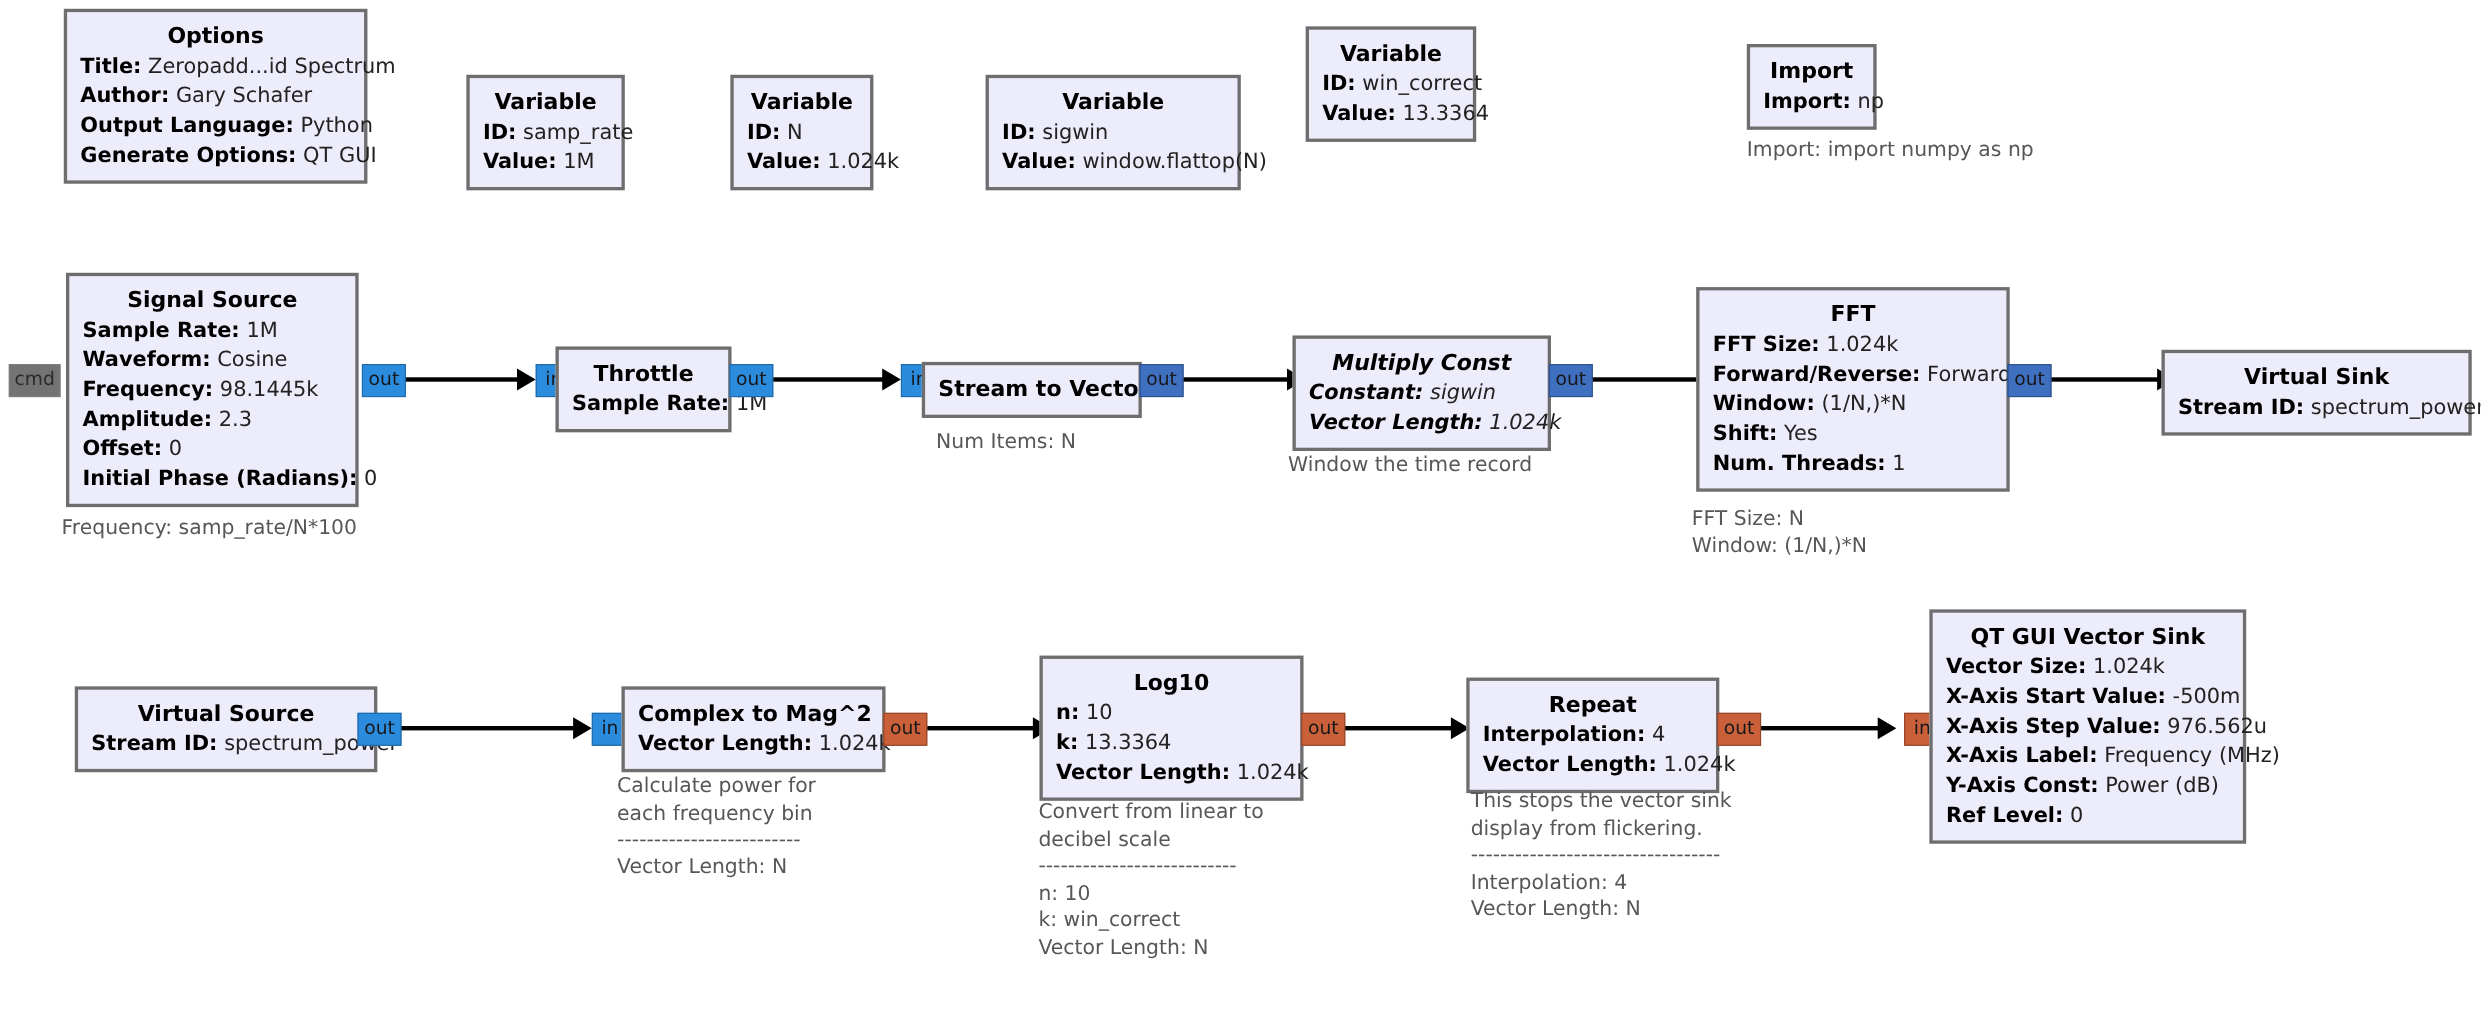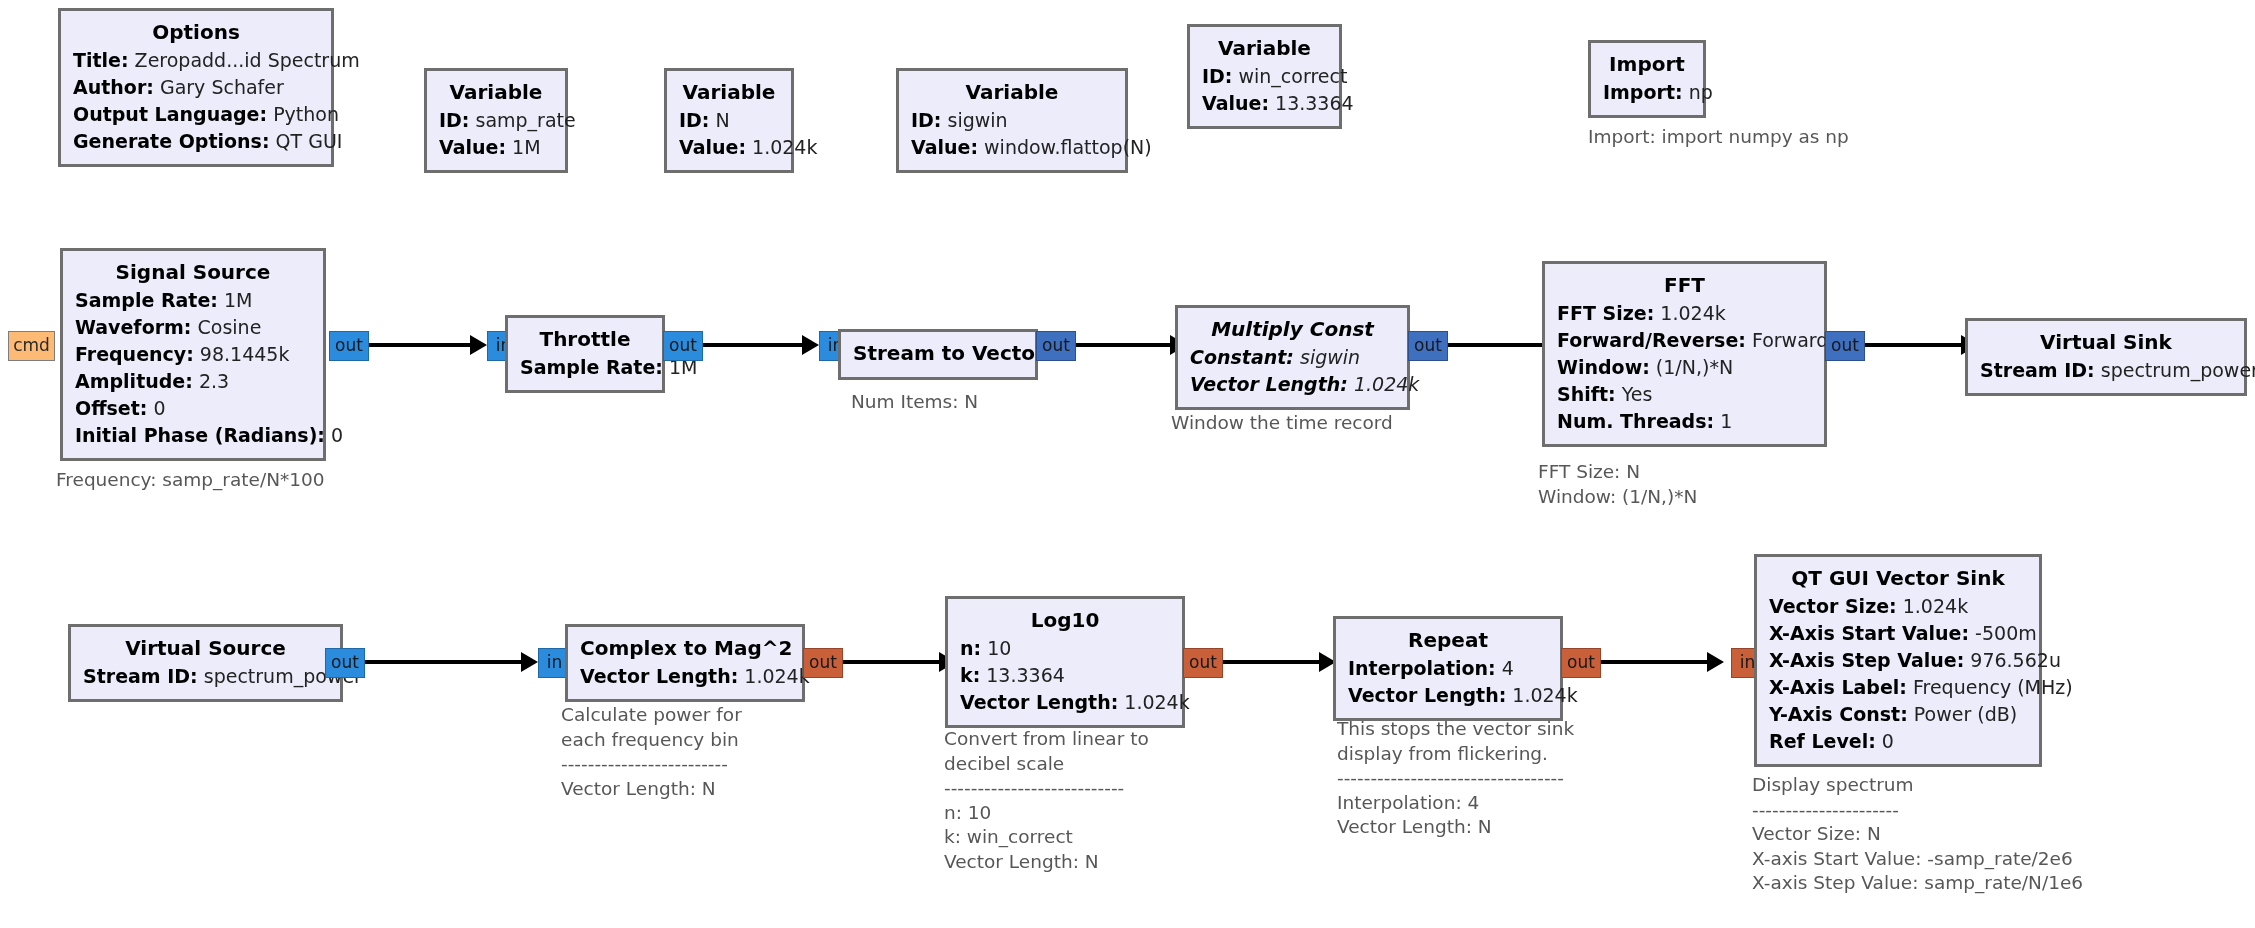--- a/index.html
+++ b/index.html
@@ -58,21 +58,21 @@
     line-height: 1;
     color: #18181b;
     padding: 5px 3px 6px 3px;
     border: 1px solid #3f5fa0;
     text-align: center;
     font-family: "DejaVu Sans", "Liberation Sans", sans-serif;
   }
   .port.blue      { background: #2b8bdc; border-color: #1f67a5; }
   .port.blue-dark { background: #3f6fbf; border-color: #2d4f8c; }
   .port.orange    { background: #c9603a; border-color: #94452a; }
-  .port.grey      { background: #fdba74; border-color: #7d7d7d; color:#2a2a2a; }
+  .port.grey      { background: #737373; border-color: #7d7d7d; color:#2a2a2a; }
 
   
   .wire {
     position: absolute;
     height: 4px;
     background: #000;
   }
   .arrow {
     position: absolute;
     width: 0; height: 0;
@@ -263,19 +263,14 @@
   <div class="port orange" style="left:1731px; top:648px; width:33px;">in</div>
   <div class="block" style="left:1754px; top:554px; width:288px;">
     <div class="btitle">QT GUI Vector Sink</div>
     <div class="brow"><span class="k">Vector Size:</span> <span>1.024k</span></div>
     <div class="brow"><span class="k">X-Axis Start Value:</span> <span>-500m</span></div>
     <div class="brow"><span class="k">X-Axis Step Value:</span> <span>976.562u</span></div>
     <div class="brow"><span class="k">X-Axis Label:</span> <span>Frequency (MHz)</span></div>
     <div class="brow"><span class="k">Y-Axis Const:</span> <span>Power (dB)</span></div>
     <div class="brow"><span class="k">Ref Level:</span> <span>0</span></div>
   </div>
-  <div class="comment" style="left:1752px; top:773px;">Display spectrum
-----------------------
-Vector Size: N
-X-axis Start Value: -samp_rate/2e6
-X-axis Step Value: samp_rate/N/1e6</div>
 
 </div>
 
 </body></html>

